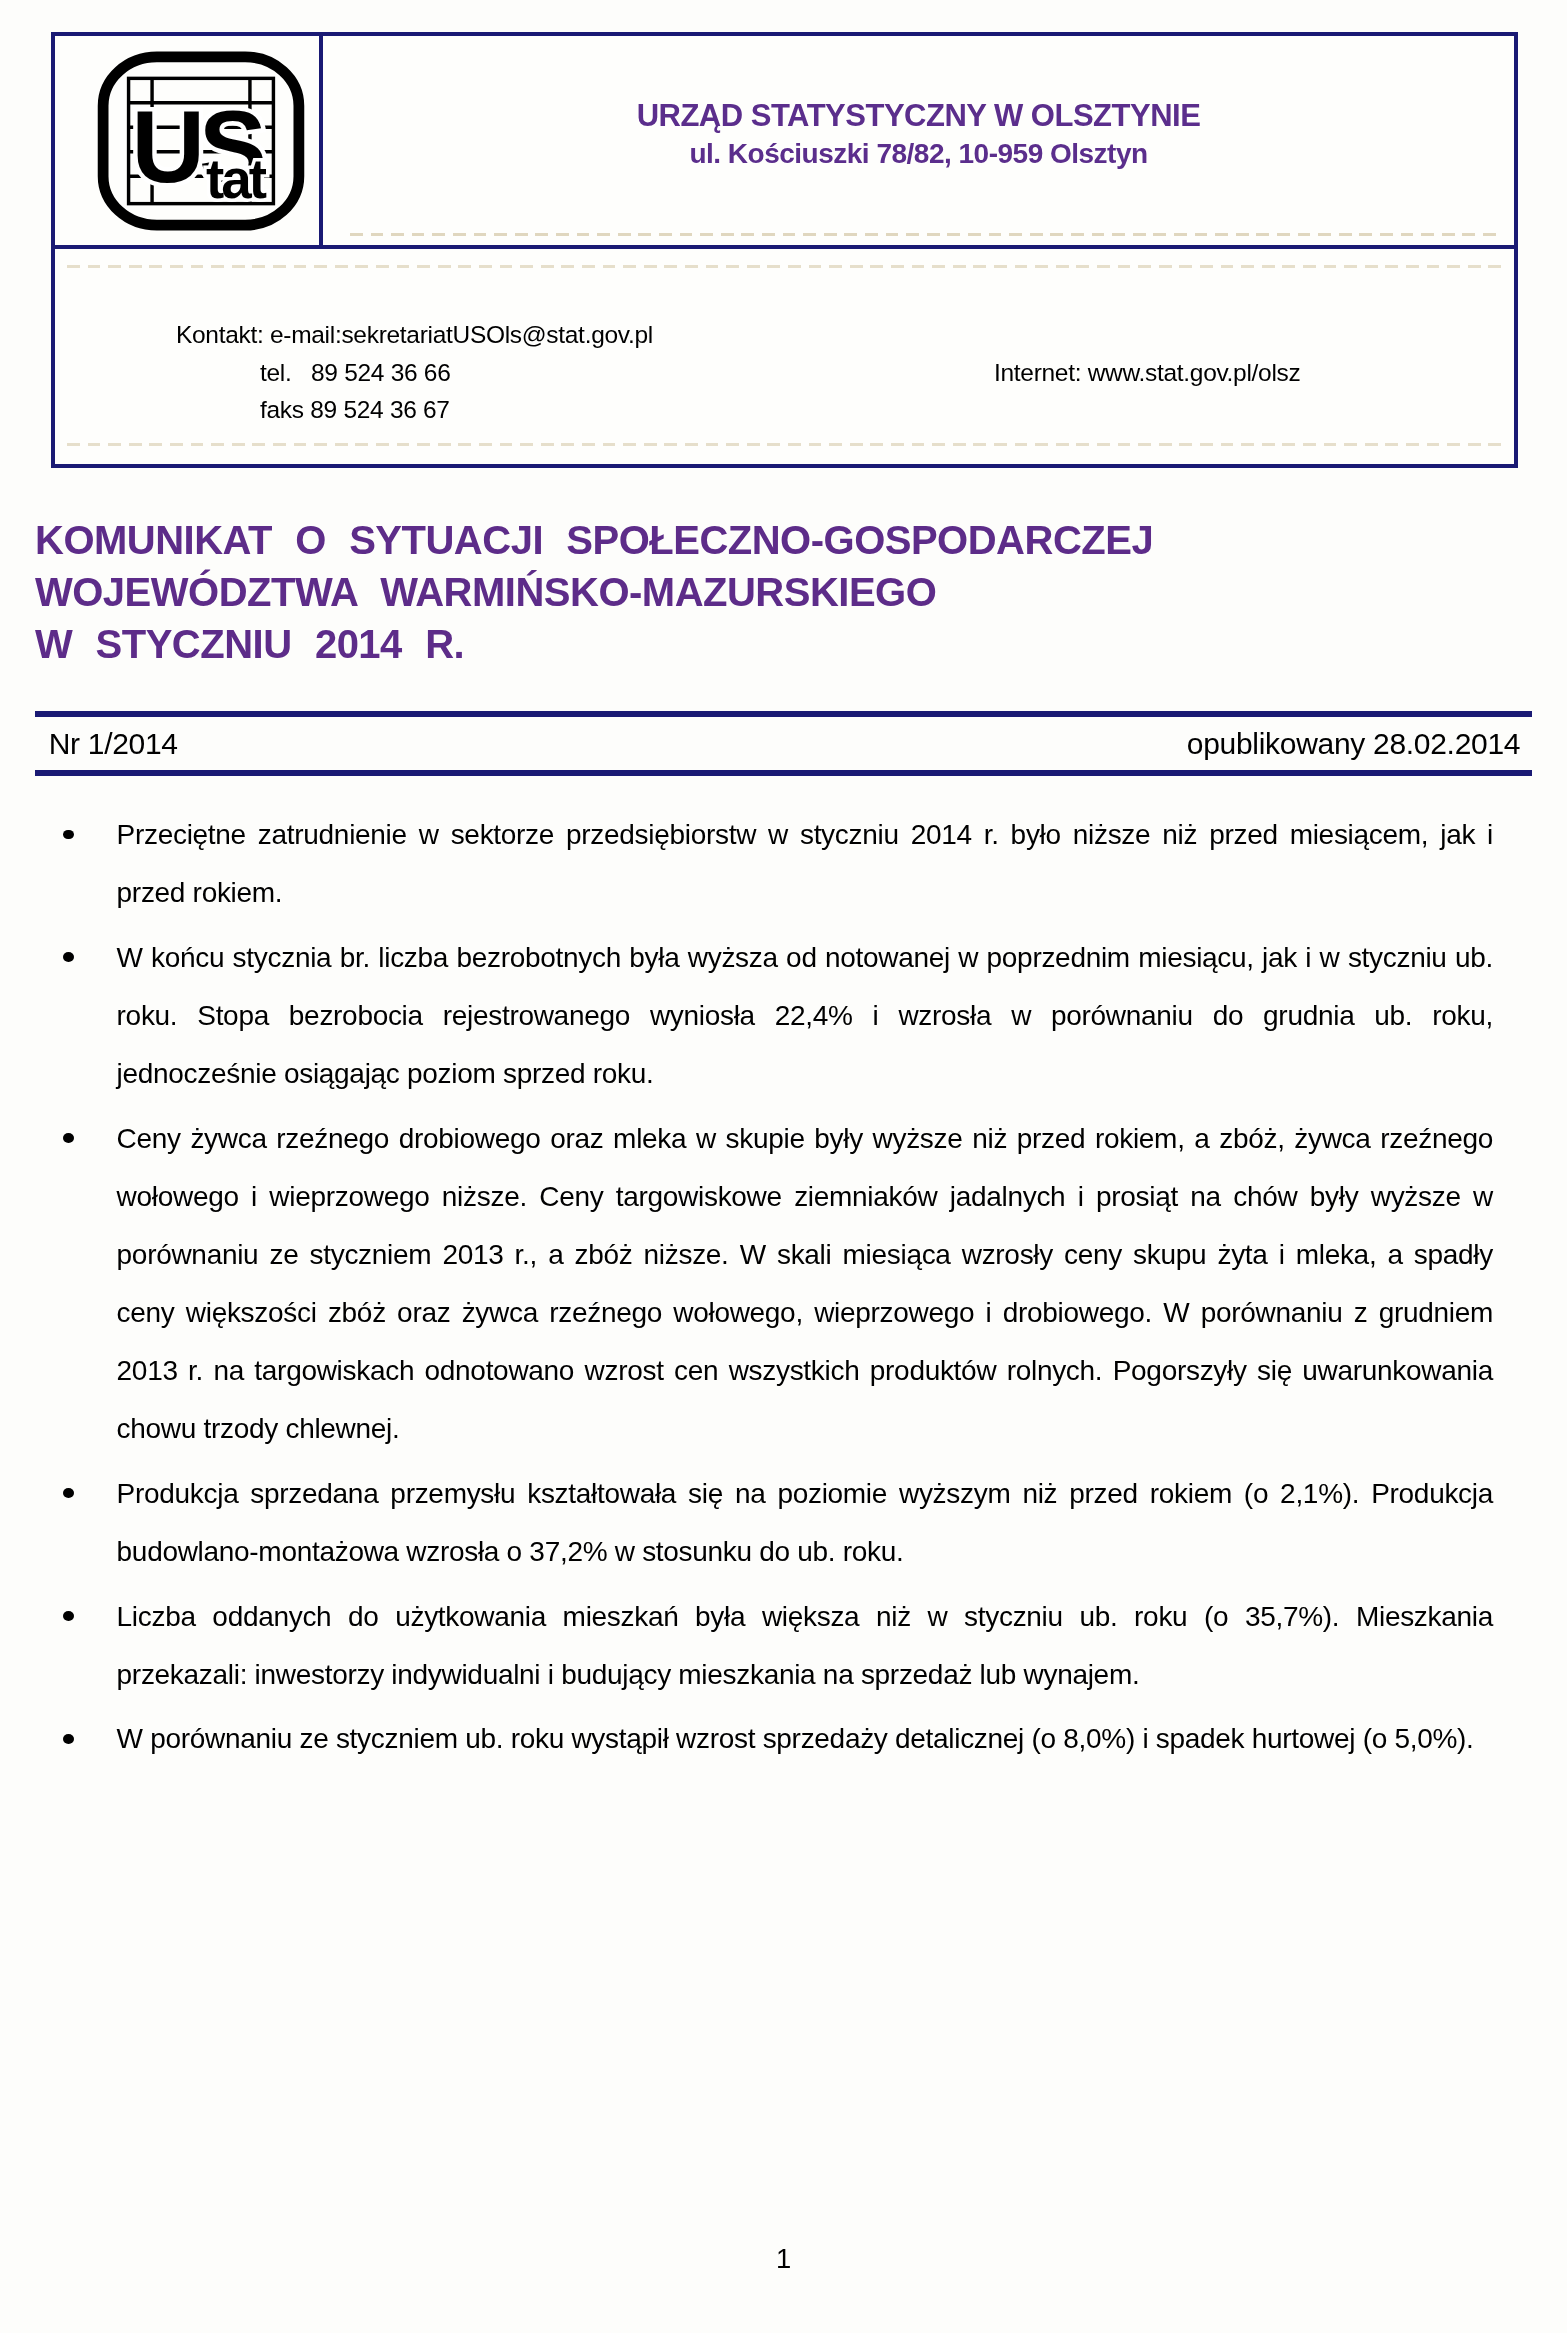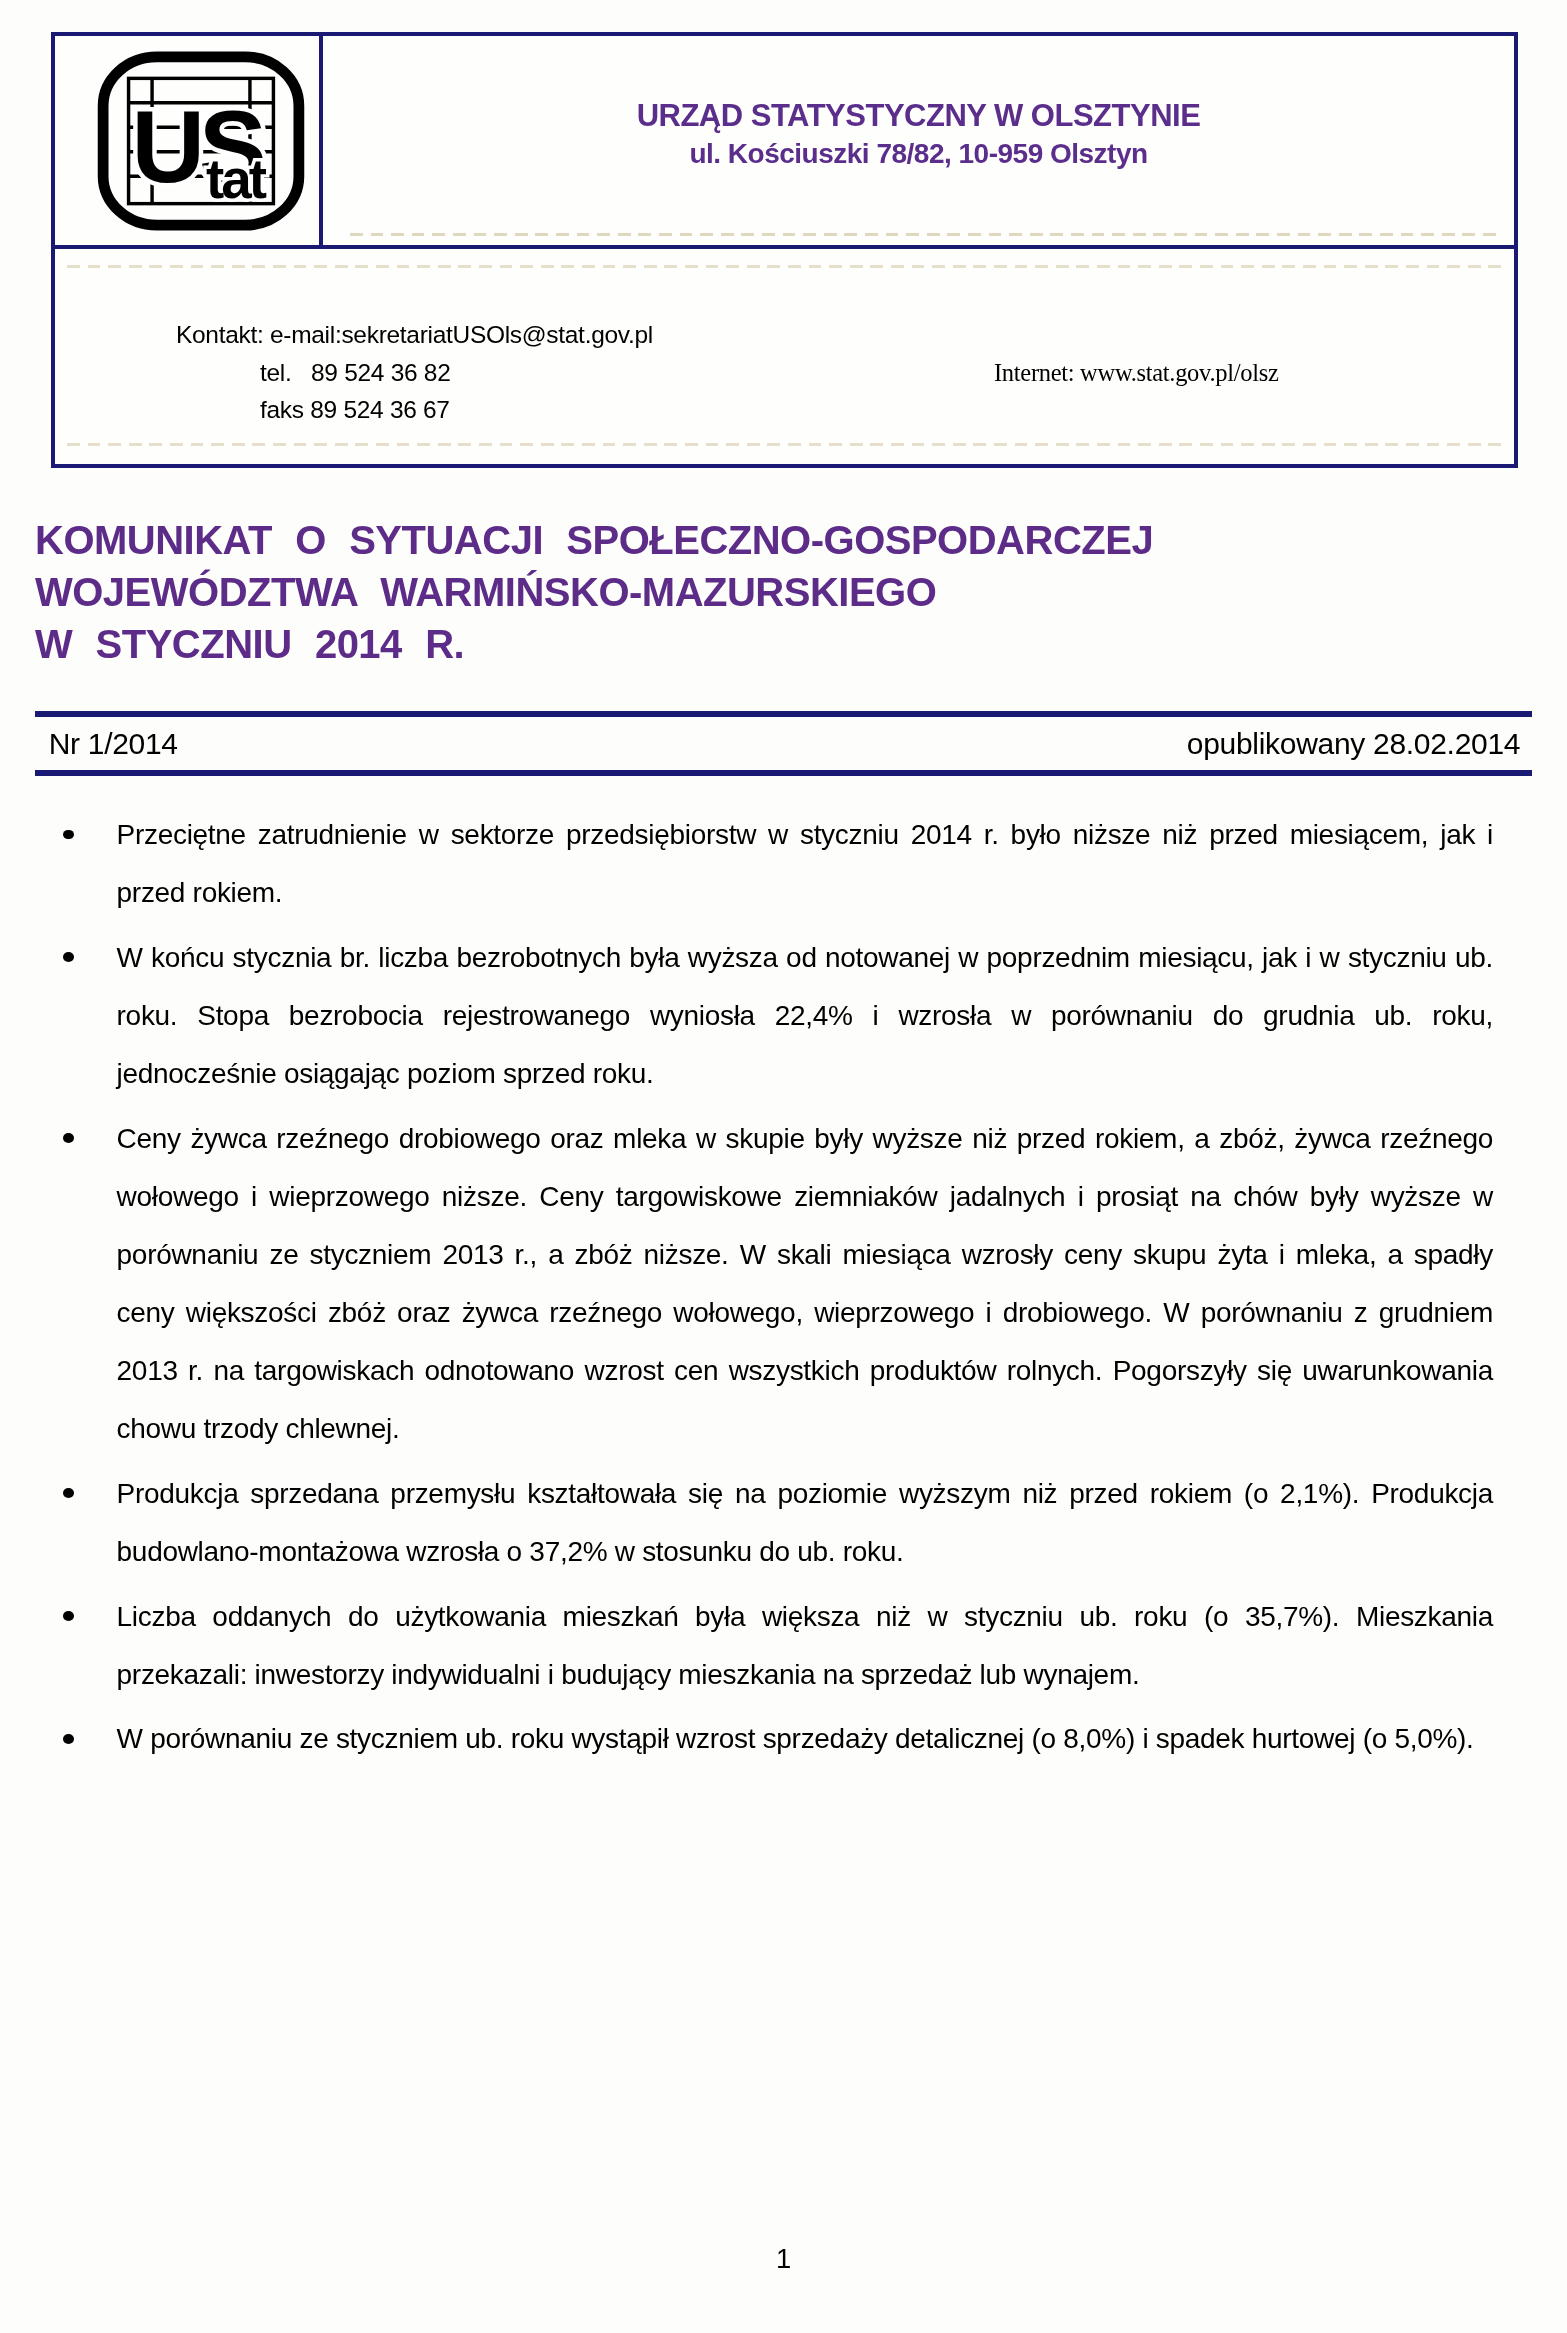--- a/index.html
+++ b/index.html
@@ -39,21 +39,21 @@
   }
   .artifact.title-bottom { left: 27.4px; right: 17.6px; bottom: 8.8px; }
   .artifact.row2-top     { left: 11.8px; right: 11.8px; top: 15.7px; opacity: .8; }
   .artifact.row2-bottom  { left: 11.8px; right: 11.8px; bottom: 11.8px; opacity: .8; }
 
   .header-row2 { position: relative; height: 209px; font-size: 24.5px; line-height: 29px; }
   .contact-line { position: absolute; white-space: pre; }
   .contact-kontakt  { left: 121px; top: 71px; }
   .contact-tel      { left: 205px; top: 109px; }
   .contact-faks     { left: 205px; top: 146px; }
-  .contact-internet { left: 939px; top: 109px; font-family: Liberation Serif, serif; }
+  .contact-internet { left: 939px; top: 109px; }
 
   
   .main-title {
     position: absolute; left: 35px; top: 514px; width: 1497px;
     text-align: left; color: #5d2c89; font-weight: bold;
     font-size: 40px; line-height: 52px;
     word-spacing: 12.7px; letter-spacing: -0.5px;
   }
 
   
@@ -108,21 +108,21 @@
     </div>
     <div class="title-cell">
       <div class="org-name">URZĄD STATYSTYCZNY W OLSZTYNIE</div>
       <div class="org-address">ul. Kościuszki 78/82, 10-959 Olsztyn</div>
       <div class="artifact title-bottom"></div>
     </div>
   </div>
   <div class="header-row2">
     <div class="artifact row2-top"></div>
     <div class="contact-line contact-kontakt">Kontakt: e-mail:sekretariatUSOls@stat.gov.pl</div>
-    <div class="contact-line contact-tel">tel.   89 524 36 82</div>
+    <div class="contact-line contact-tel">tel.   89 524 36 66</div>
     <div class="contact-line contact-faks">faks 89 524 36 67</div>
     <div class="contact-line contact-internet">Internet: www.stat.gov.pl/olsz</div>
     <div class="artifact row2-bottom"></div>
   </div>
 </div>
 
 <div class="main-title">
   <div>KOMUNIKAT O SYTUACJI SPOŁECZNO-GOSPODARCZEJ</div>
   <div>WOJEWÓDZTWA WARMIŃSKO-MAZURSKIEGO</div>
   <div>W STYCZNIU 2014 R.</div>

